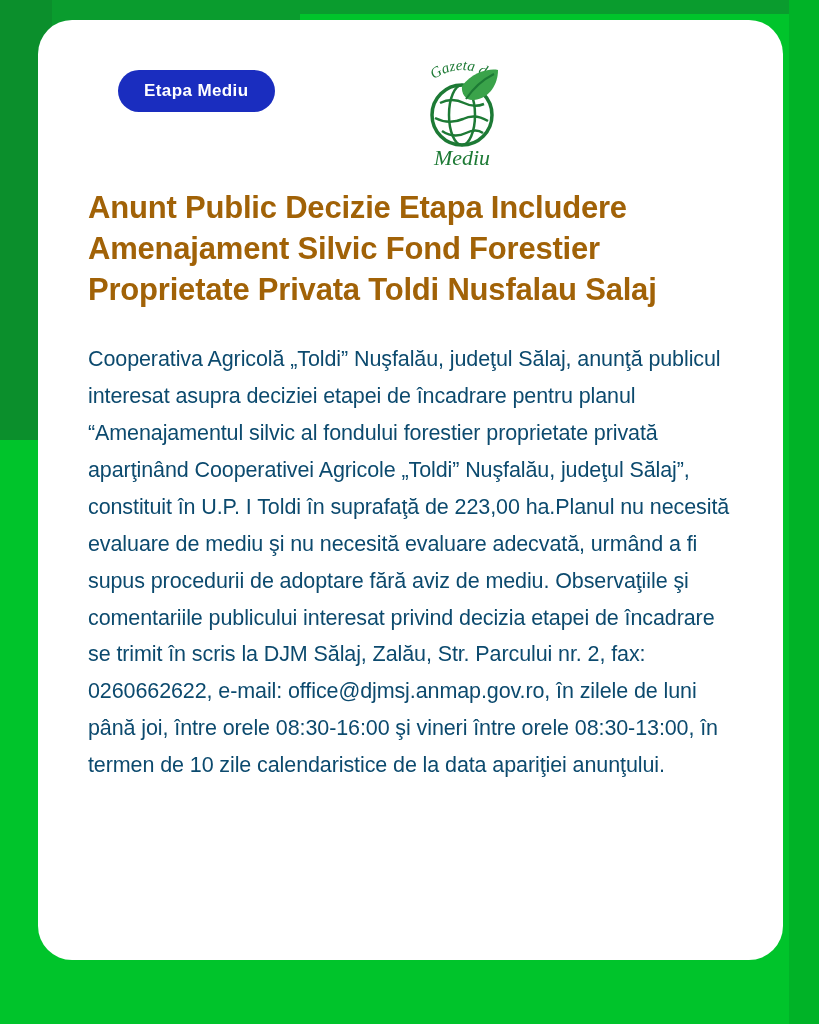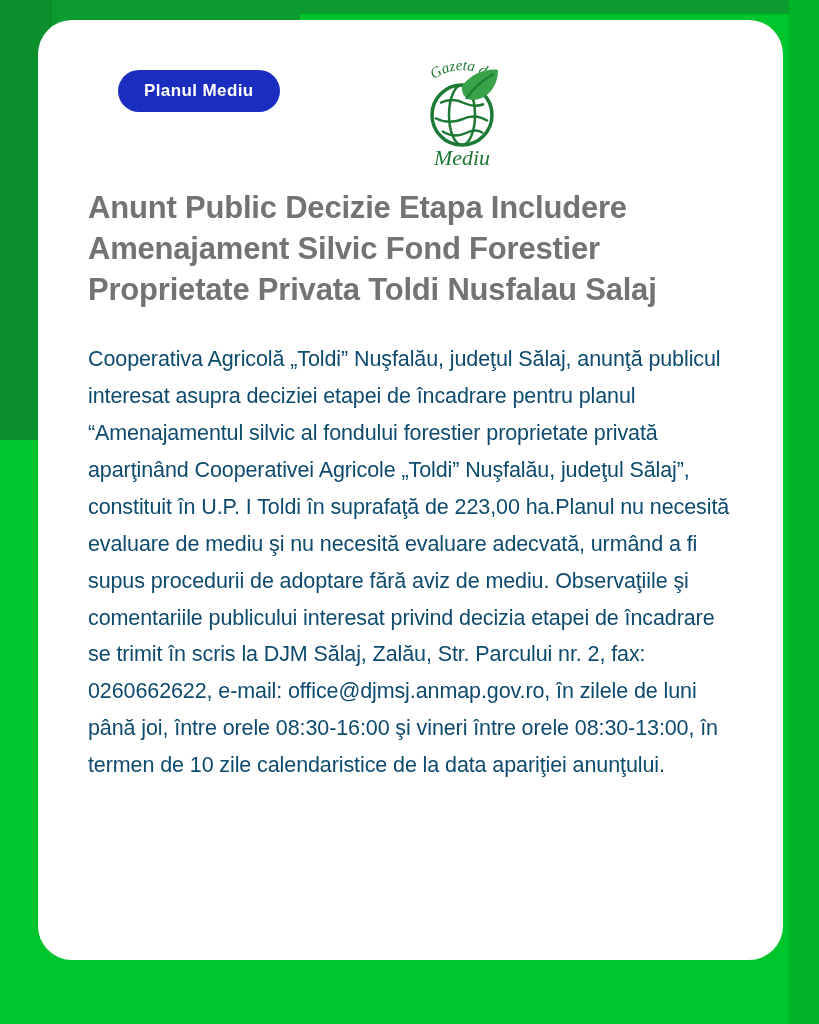--- a/index.html
+++ b/index.html
@@ -79,21 +79,21 @@
     position: absolute;
     left: 316px;
     top: 8px;
     width: 120px;
     height: 120px;
   }
   .logo svg { display: block; }
 
   .title {
     margin-top: 18px;
-    color: #737373;
+    color: #a16207;
     font-size: 31px;
     font-weight: bold;
     line-height: 1.32;
     letter-spacing: -0.2px;
     padding-left: 2px;
   }
 
   .body-text {
     margin-top: 30px;
     color: #0c4a6e;
@@ -109,21 +109,21 @@
 
 <div class="bg-top-strip"></div>
 <div class="bg-dark"></div>
 <div class="bg-darker-strip"></div>
 <div class="bg-right-edge"></div>
 
 <div class="card">
 
   <div class="card-top">
 
-    <div class="badge">Planul Mediu</div>
+    <div class="badge">Etapa Mediu</div>
 
     <div class="logo">
       <svg viewBox="0 0 120 120" width="120" height="120" aria-hidden="true">
 
         <defs>
           <path id="arcTop" d="M 14,58 A 46,46 0 0 1 106,58" fill="none"></path>
         </defs>
         <text font-family="Liberation Serif, serif" font-size="15" font-style="italic" fill="#1d7a35">
           <textPath href="#arcTop" startOffset="50%" text-anchor="middle">Gazeta de</textPath>
         </text>

